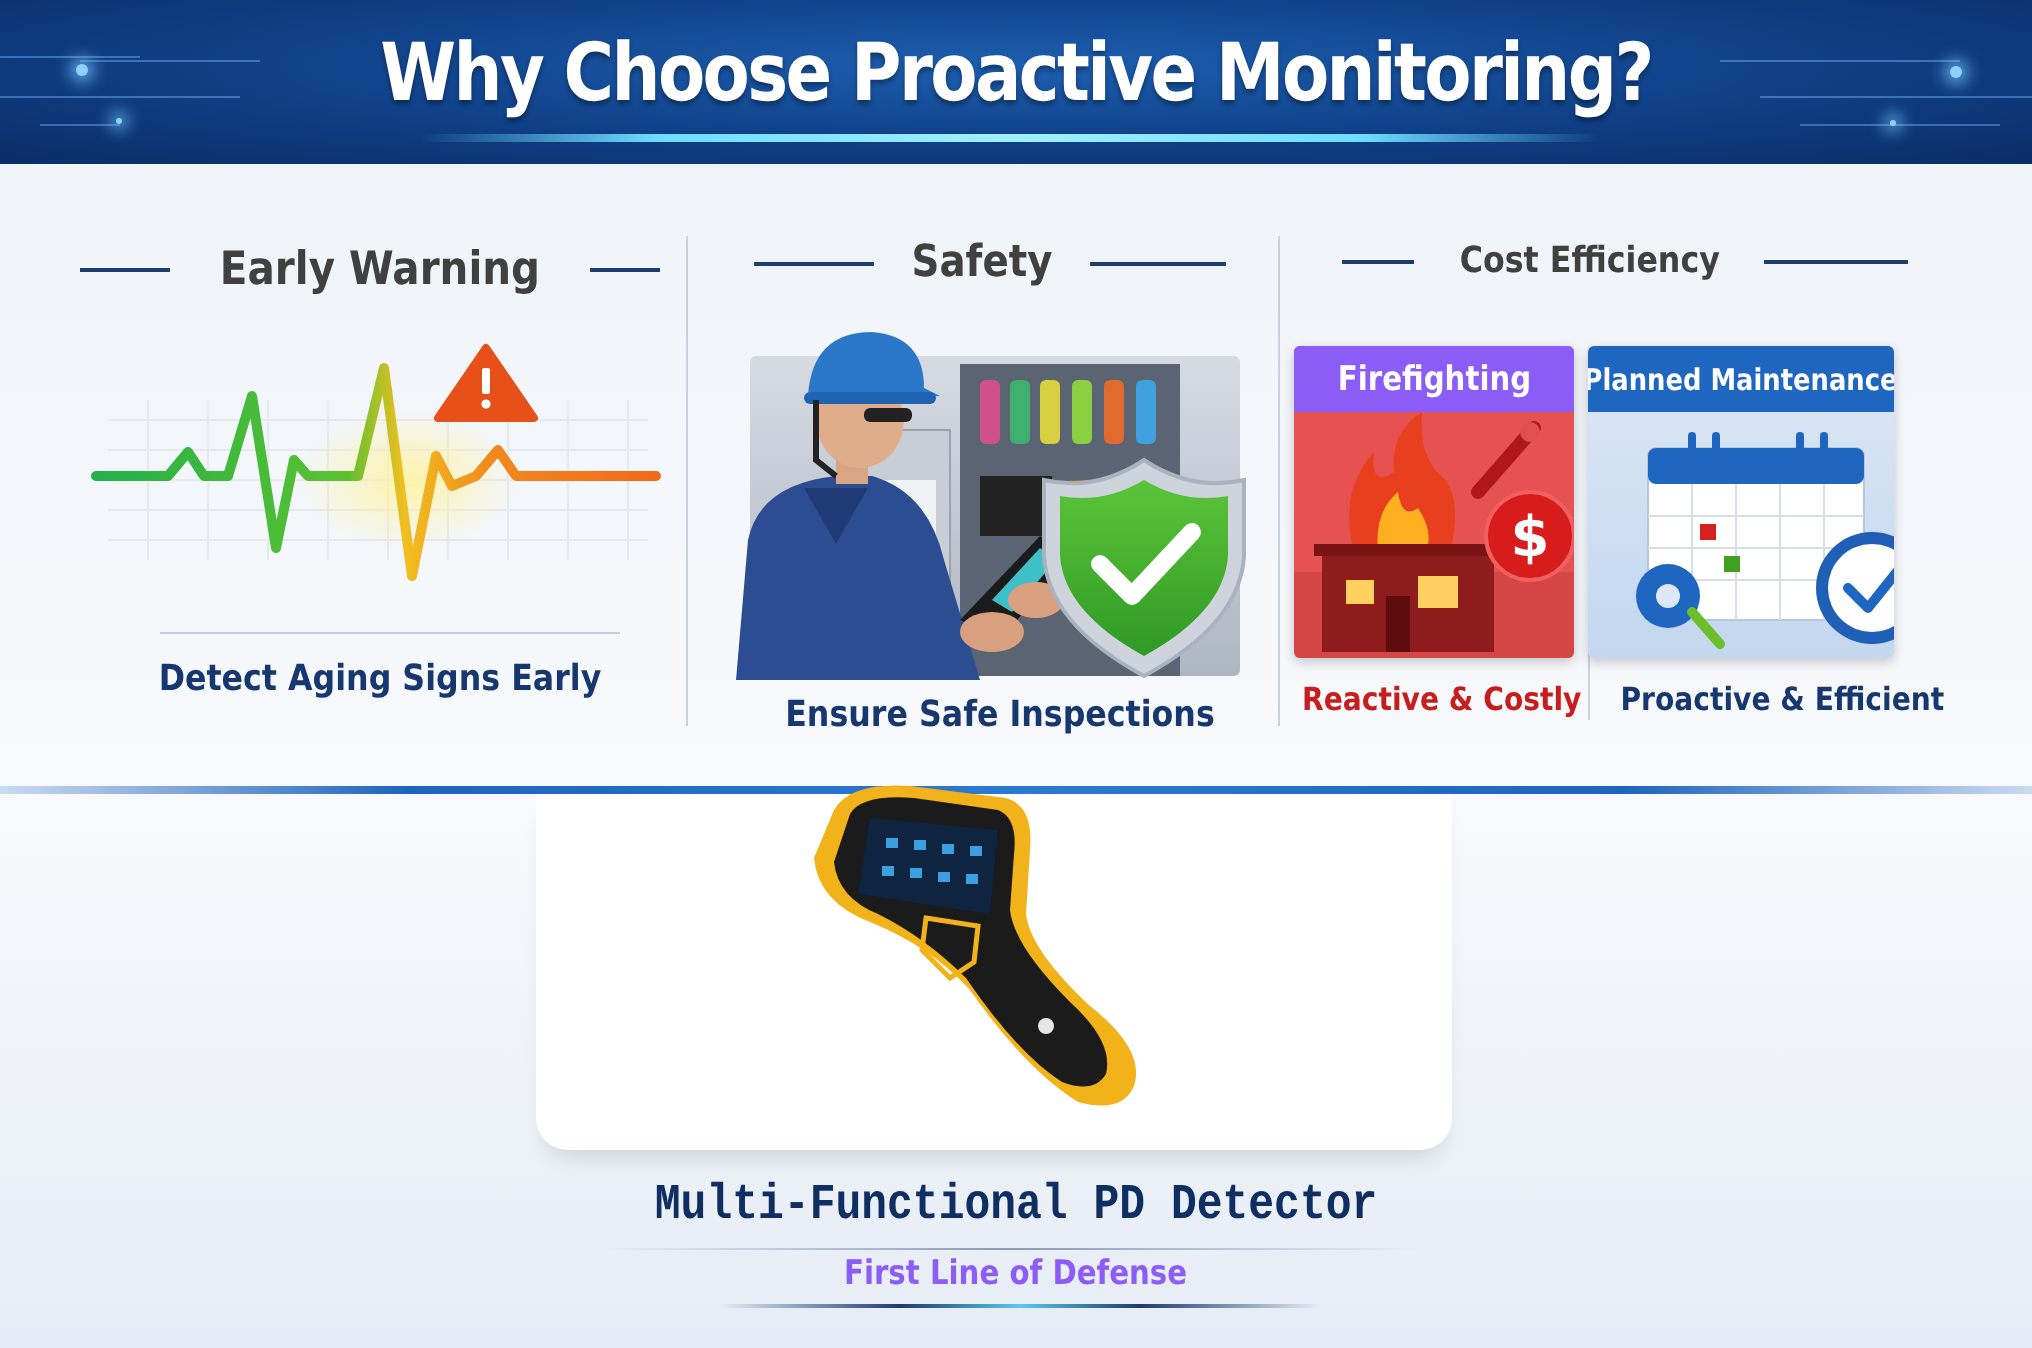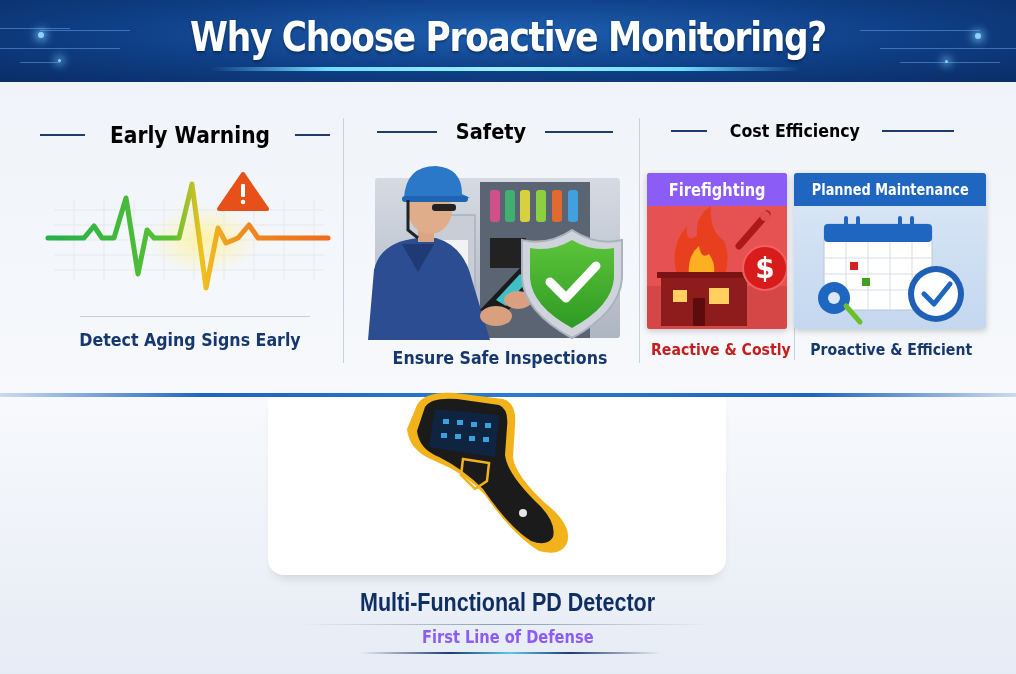--- a/index.html
+++ b/index.html
@@ -2,31 +2,31 @@
 <html><head>
 <meta charset="utf-8">
 <style>
   * { box-sizing: border-box; margin: 0; padding: 0; }
   body { width: 1016px; height: 674px; overflow: hidden; font-family: "Liberation Sans", sans-serif; background: linear-gradient(180deg, #eef2f8 0%, #f7f9fc 60%, #e6ecf5 100%); position: relative; }
   .header { position: absolute; left: 0; top: 0; width: 1016px; height: 82px; background: radial-gradient(ellipse at 50% 40%, #1d5fb0 0%, #0f3f86 55%, #0a2d66 100%); overflow: hidden; }
   .header .circuit { position: absolute; height: 1px; background: rgba(120,180,255,0.45); }
   .header .dot { position: absolute; width: 6px; height: 6px; border-radius: 50%; background: #8fd0ff; box-shadow: 0 0 8px 3px rgba(120,200,255,0.8); }
   .header h1 { position: absolute; left: 0; right: 0; top: 14px; text-align: center; color: #fff; font-family: "DejaVu Sans", sans-serif; font-weight: bold; font-size: 40px; letter-spacing: -1.5px; transform: scaleX(0.86); text-shadow: 0 2px 3px rgba(0,0,0,0.35); }
   .header .glow { position: absolute; left: 210px; width: 590px; top: 67px; height: 4px; border-radius: 2px; background: linear-gradient(90deg, rgba(80,200,255,0), #6fdcff 20%, #9ff0ff 50%, #6fdcff 80%, rgba(80,200,255,0)); }
-  .col-title { position: absolute; display: flex; align-items: center; justify-content: center; color: #000000; font-family: "DejaVu Sans", sans-serif; font-weight: bold; }
+  .col-title { position: absolute; display: flex; align-items: center; justify-content: center; color: #404040; font-family: "DejaVu Sans", sans-serif; font-weight: bold; }
   .col-title .line { height: 2px; background: #1e3c6e; }
   .col-title span.t { margin: 0 14px; white-space: nowrap; transform: scaleX(0.88); }
   .divider-v { position: absolute; width: 1px; background: #c9d1dd; }
   .sub { position: absolute; font-family: "DejaVu Sans", sans-serif; font-weight: bold; color: #16386f; font-size: 18px; transform: scaleX(0.88); transform-origin: center; text-align: center; white-space: nowrap; }
   .card { position: absolute; overflow: hidden; border-radius: 3px; box-shadow: 0 2px 6px rgba(0,0,0,0.2); }
   .card .bar { height: 33px; color: #fff; font-family: "DejaVu Sans", sans-serif; font-weight: bold; font-size: 17px; display: flex; align-items: center; justify-content: center; white-space: nowrap; }
   .card .bar span { transform: scaleX(0.86); }
   .hline { position: absolute; left: 0; top: 393px; width: 1016px; height: 4px; background: linear-gradient(90deg, rgba(30,100,190,0.2), #1e64be 20%, #2b7ad4 50%, #1e64be 80%, rgba(30,100,190,0.2)); }
   .product-panel { position: absolute; left: 268px; top: 397px; width: 458px; height: 178px; background: #fff; border-radius: 0 0 16px 16px; box-shadow: 0 8px 12px -6px rgba(0,0,0,0.15); }
-  .title2 { position: absolute; left: 0; right: 0; top: 588px; text-align: center; font-family: Liberation Sans, sans-serif; font-weight: bold; color: #0f2f63; font-size: 25px; }
+  .title2 { position: absolute; left: 0; right: 0; top: 588px; text-align: center; font-family: Liberation Mono, monospace; font-weight: bold; color: #0f2f63; font-size: 25px; }
   .title2 span, .title3 span { display: inline-block; transform: scaleX(0.86); }
   .title3 { position: absolute; left: 0; right: 0; top: 627px; text-align: center; font-family: "DejaVu Sans", sans-serif; font-weight: bold; color: #8b5cf6; font-size: 17px; }
   .rule { position: absolute; height: 1px; }
 </style>
 </head>
 <body>
 
 <div class="header">
   <div class="circuit" style="left:0;top:28px;width:70px"></div>
   <div class="circuit" style="left:40px;top:30px;width:90px"></div>
@@ -155,21 +155,21 @@
     <path d="M92 40 L120 8" stroke="#b01818" stroke-width="7" stroke-linecap="round"></path>
     <circle cx="118" cy="10" r="5" fill="#e05050"></circle>
     <circle cx="118" cy="62" r="22" fill="#d81c1c" stroke="#f06060" stroke-width="2"></circle>
     <text x="118" y="72" text-anchor="middle" font-family="DejaVu Sans, sans-serif" font-weight="bold" font-size="28" fill="#fff">$</text>
   </svg>
 </div>
 <div class="sub" style="left:642px;top:340px;width:150px;font-size:16px;color:#c61d1d">Reactive &amp; Costly</div>
 
 <div class="divider-v" style="left:794px;top:300px;height:60px"></div>
 
-<div class="card" style="left:794px;top:173px;width:192px;height:156px;background:linear-gradient(180deg,#dce8f6,#c3d7ef)">
+<div class="card" style="left:794px;top:173px;width:153px;height:156px;background:linear-gradient(180deg,#dce8f6,#c3d7ef)">
   <div class="bar" style="background:#1f66c1;font-size:15px">
       <span>Planned Maintenance</span>
     </div>
   <svg width="176" height="123" viewBox="0 0 176 123">
     <rect x="30" y="18" width="108" height="86" rx="4" fill="#fff" stroke="#b8c6d8"></rect>
     <rect x="30" y="18" width="108" height="18" rx="4" fill="#1f66c1"></rect>
     <rect x="50" y="10" width="4" height="14" rx="2" fill="#1f66c1"></rect>
     <rect x="62" y="10" width="4" height="14" rx="2" fill="#1f66c1"></rect>
     <rect x="104" y="10" width="4" height="14" rx="2" fill="#1f66c1"></rect>
     <rect x="116" y="10" width="4" height="14" rx="2" fill="#1f66c1"></rect>

